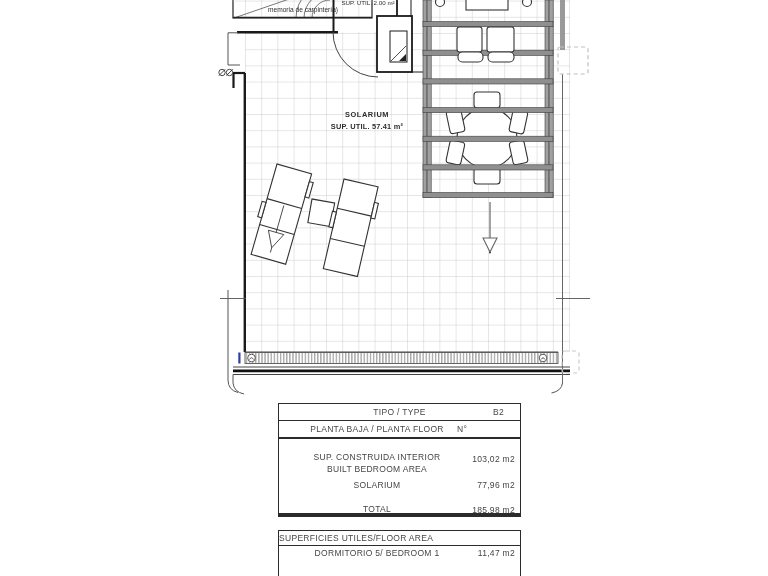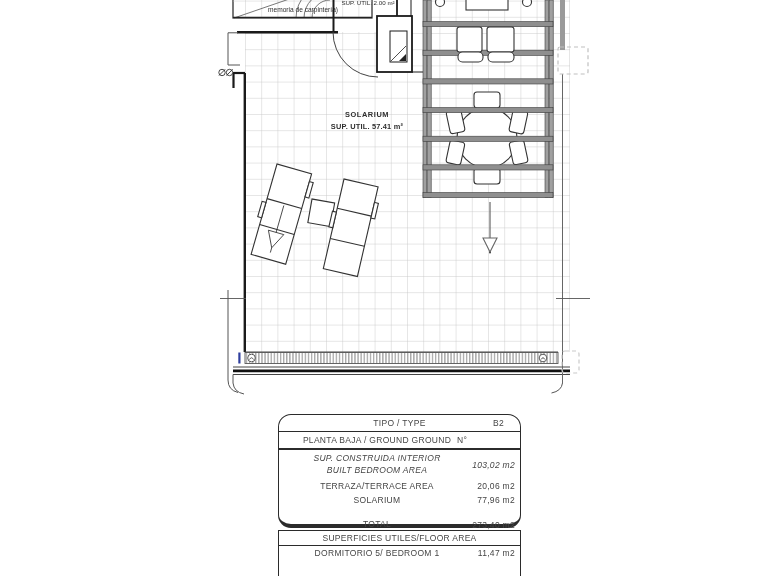--- a/index.html
+++ b/index.html
@@ -5,36 +5,36 @@
   html,body{margin:0;padding:0;}
   body{
     width:768px;height:576px;position:relative;overflow:hidden;
     background:#ffffff;font-family:"Liberation Sans",sans-serif;color:#3d3d3d;
   }
   #plan-svg{position:absolute;left:0;top:0;}
   .area-table{
     position:absolute;background:#fff;border:1.5px solid #2b2b2b;
     font-size:8.5px;letter-spacing:.3px;color:#454545;
   }
-  #type-table{left:278px;top:414px;width:241px;height:109px;border-bottom-width:4px;border-radius:13px;}
+  #type-table{left:278px;top:403px;width:241px;height:109px;border-bottom-width:4px;}
   #floor-table{left:278px;top:530px;width:241px;height:60px;}
   .t-row{position:relative;}
   .r1{height:16px;line-height:16px;border-bottom:1.3px solid #2b2b2b;}
   .r2{height:16px;line-height:16px;border-bottom:2px solid #2b2b2b;}
-  .r3{height:27px;padding-top:2px;font-style:italic;}
+  .r3{height:27px;padding-top:12px;}
   .r3 .two-line{width:196px;text-align:center;line-height:12px;display:block;}
   .r4,.r5{height:14px;line-height:14px;}
   .spacer{height:10px;}
   .r6{height:15px;line-height:15px;}
   .c-full{display:block;text-align:center;}
   .c-left{display:block;width:196px;text-align:center;}
   .val{position:absolute;right:5px;top:50%;transform:translateY(-50%);}
   .v-b2{right:16px;margin-left:8px;}
   .v-n{left:178px;right:auto;}
-  .fh{height:14px;line-height:14px;border-bottom:1.3px solid #2b2b2b;text-align:center;}
+  .fh{height:14px;line-height:14px;border-bottom:1.3px solid #2b2b2b;}
   .fr{height:14px;line-height:14px;}
 </style>
 </head>
 <body>
 
 <svg id="plan-svg" width="768" height="400" viewBox="0 0 768 400">
   <defs>
     <pattern id="grid" patternUnits="userSpaceOnUse" width="16.2" height="16.2" x="245" y="33">
       <path d="M 16.2 0 L 0 0 0 16.2" fill="none" stroke="#c8c8c8" stroke-width="0.9"></path>
     </pattern>
@@ -193,42 +193,38 @@
   <text x="367" y="117" text-anchor="middle" font-size="7.4" font-weight="bold" letter-spacing="0.6" fill="#2e2e2e">SOLARIUM</text>
   <text x="367" y="129" text-anchor="middle" font-size="7.4" font-weight="bold" letter-spacing="0.2" fill="#2e2e2e">SUP. UTIL. 57.41 m²</text>
 </svg>
 
 <div id="type-table" class="area-table">
   <div class="t-row r1">
     <span class="c-full">TIPO / TYPE</span>
     <span class="val v-b2">B2</span>
   </div>
   <div class="t-row r2">
-    <span class="c-left">PLANTA BAJA / GROUND GROUND</span>
+    <span class="c-left">PLANTA BAJA / PLANTA FLOOR</span>
     <span class="val v-n">N°</span>
   </div>
   <div class="t-row r3">
     <span class="two-line">
       <span>SUP. CONSTRUIDA INTERIOR</span><br>
       <span>BUILT BEDROOM AREA</span>
     </span>
     <span class="val">103,02 m2</span>
   </div>
-  <div class="t-row r4">
-    <span class="c-left">TERRAZA/TERRACE AREA</span>
-    <span class="val">20,06 m2</span>
-  </div>
   <div class="t-row r5">
     <span class="c-left">SOLARIUM</span>
     <span class="val">77,96 m2</span>
   </div>
   <div class="spacer"></div>
   <div class="t-row r6">
     <span class="c-left">TOTAL</span>
-    <span class="val">273,40 m2</span>
+    <span class="val">185,98 m2</span>
   </div>
 </div>
 
 <div id="floor-table" class="area-table">
   <div class="fh">SUPERFICIES UTILES/FLOOR AREA</div>
   <div class="t-row fr">
     <span class="c-left">DORMITORIO 5/ BEDROOM 1</span>
     <span class="val">11,47 m2</span>
   </div>
 </div>

